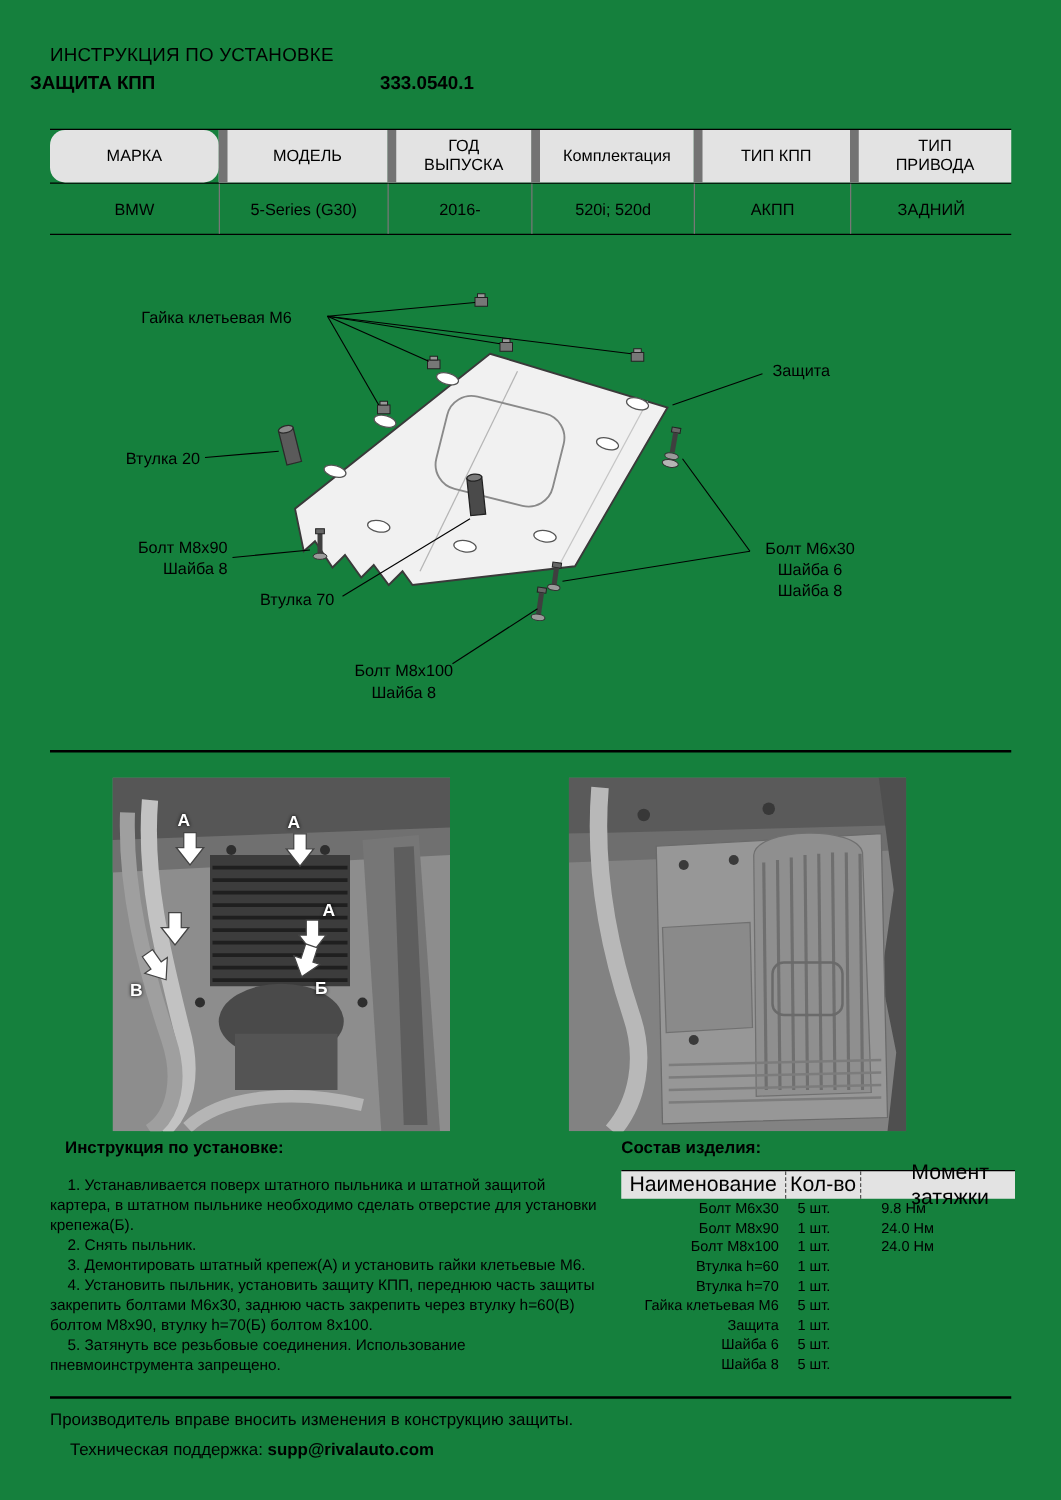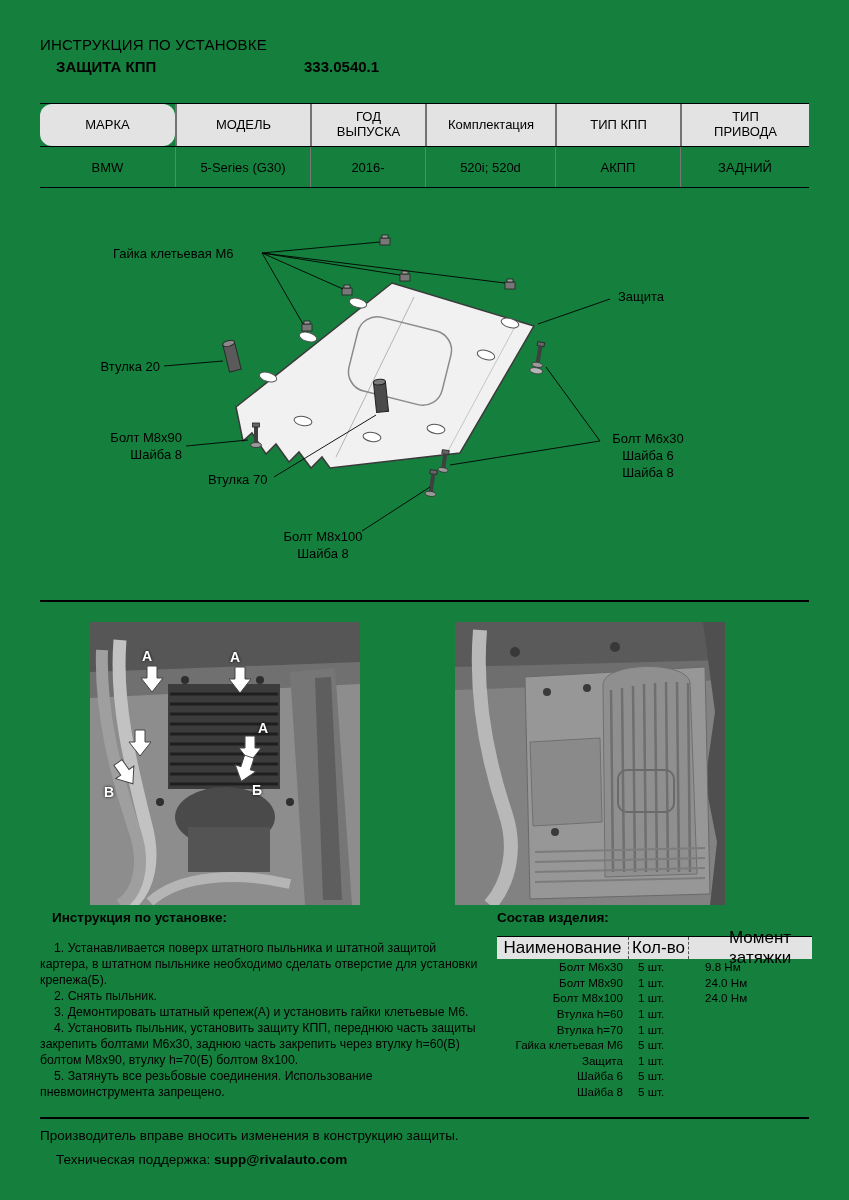--- a/index.html
+++ b/index.html
@@ -4,28 +4,28 @@
 <style>
   * { margin:0; padding:0; box-sizing:border-box; }
   html,body { background:#888; }
   .page {
     position:relative; width:849px; height:1200px; background:#15803d;
     margin:0 auto; font-family:"Liberation Sans", sans-serif; color:#000;
     overflow:hidden;
   }
   
   .doc-title   { position:absolute; left:40px; top:36px;  font-size:15px; letter-spacing:.2px; }
-  .prod-title  { position:absolute; left:56px; top:58px;  font-size:15px; font-weight:bold; }
+  .prod-title  { position:absolute; left:24px; top:58px;  font-size:15px; font-weight:bold; }
   .part-number { position:absolute; left:304px; top:58px; font-size:15px; font-weight:bold; }
 
   
   .spec-table { position:absolute; left:40px; top:103px; width:769px; }
   .spec-head  { display:flex; border-top:1px solid #000; border-bottom:1px solid #000; }
   .spec-hcell { background:#e3e3e3; height:42px; display:flex; align-items:center; justify-content:center;
-                text-align:center; font-size:13px; border-left:2px solid #737373; line-height:1.15; }
+                text-align:center; font-size:13px; border-left:7px solid #737373; line-height:1.15; }
   .spec-hcell:first-child { border-left:none;border-radius:12px; }
   .spec-hcell:nth-child(1){ width:135px; } .spec-hcell:nth-child(2){ width:135px; }
   .spec-hcell:nth-child(3){ width:115px; } .spec-hcell:nth-child(4){ width:130px; }
   .spec-hcell:nth-child(5){ width:125px; } .spec-hcell:nth-child(6){ width:129px; }
   .spec-hcell:nth-child(3) span, .spec-hcell:nth-child(6) span { max-width:78px; display:inline-block; }
   .spec-row  { display:flex; border-bottom:1px solid #000; }
   .spec-cell { height:40px; display:flex; align-items:center; justify-content:center;
                font-size:13px; border-left:1px solid #777; }
   .spec-cell:first-child { border-left:none; }
   .spec-cell:nth-child(1){ width:135px; } .spec-cell:nth-child(2){ width:135px; }

